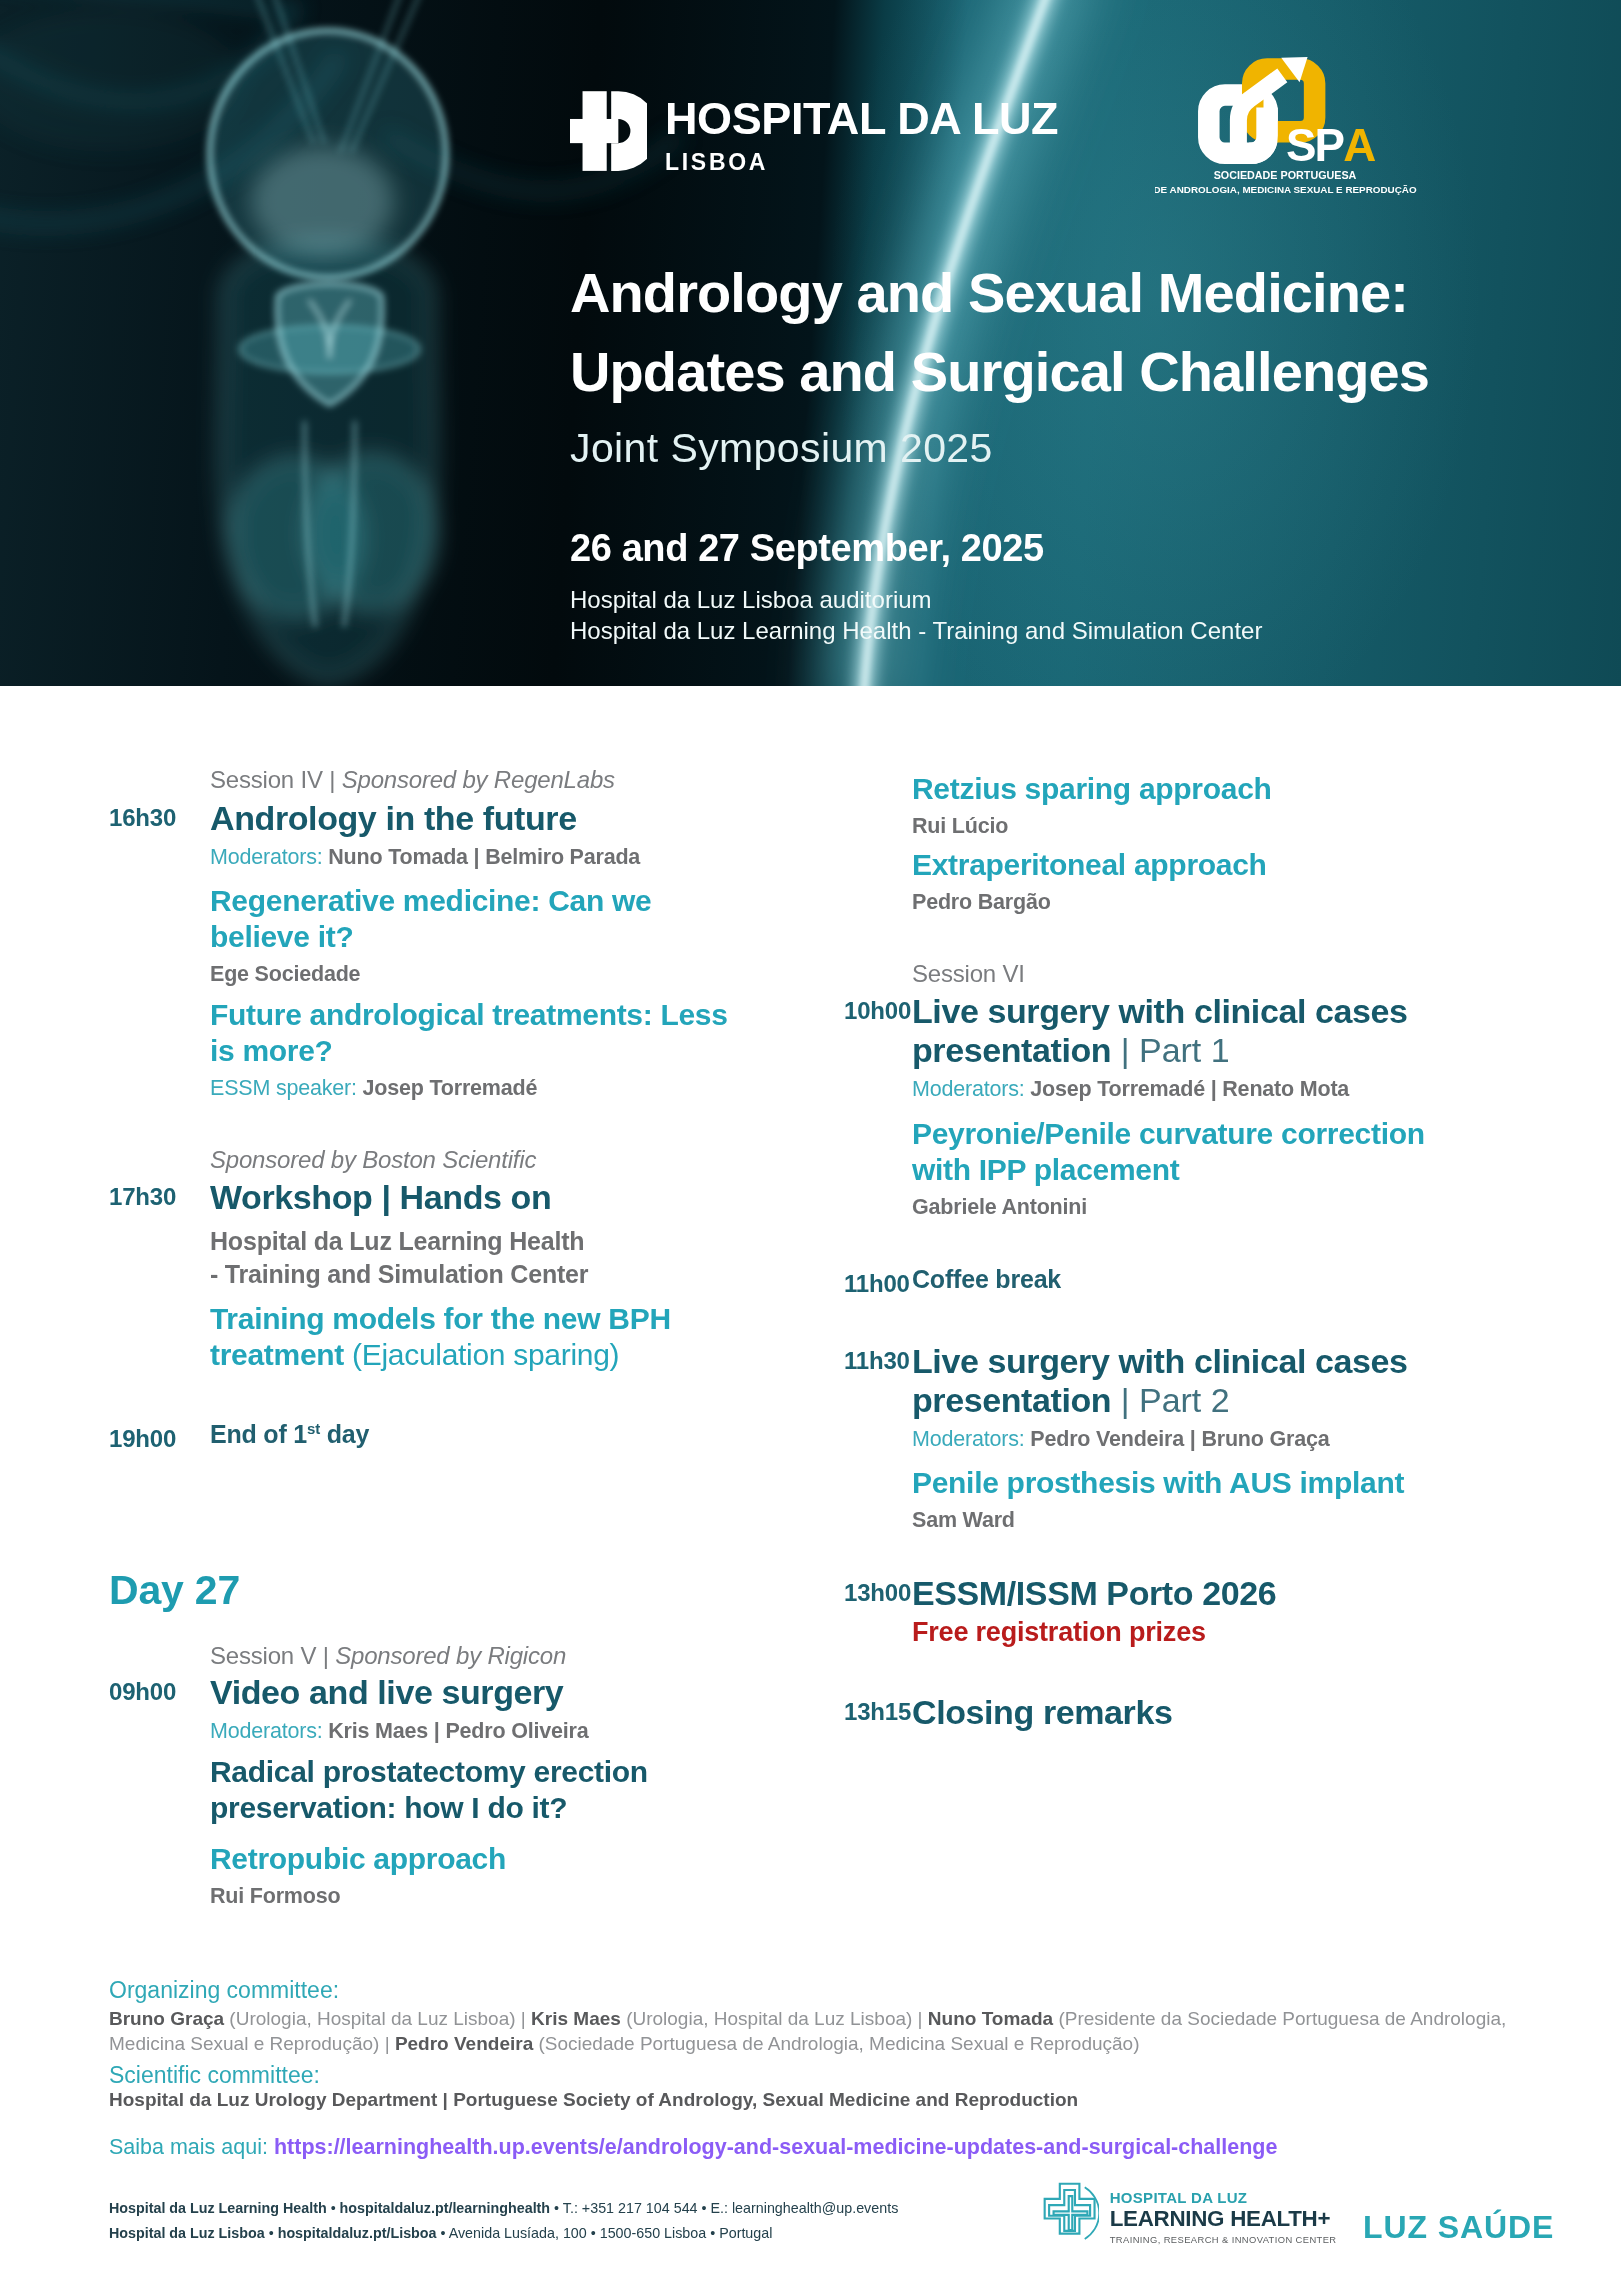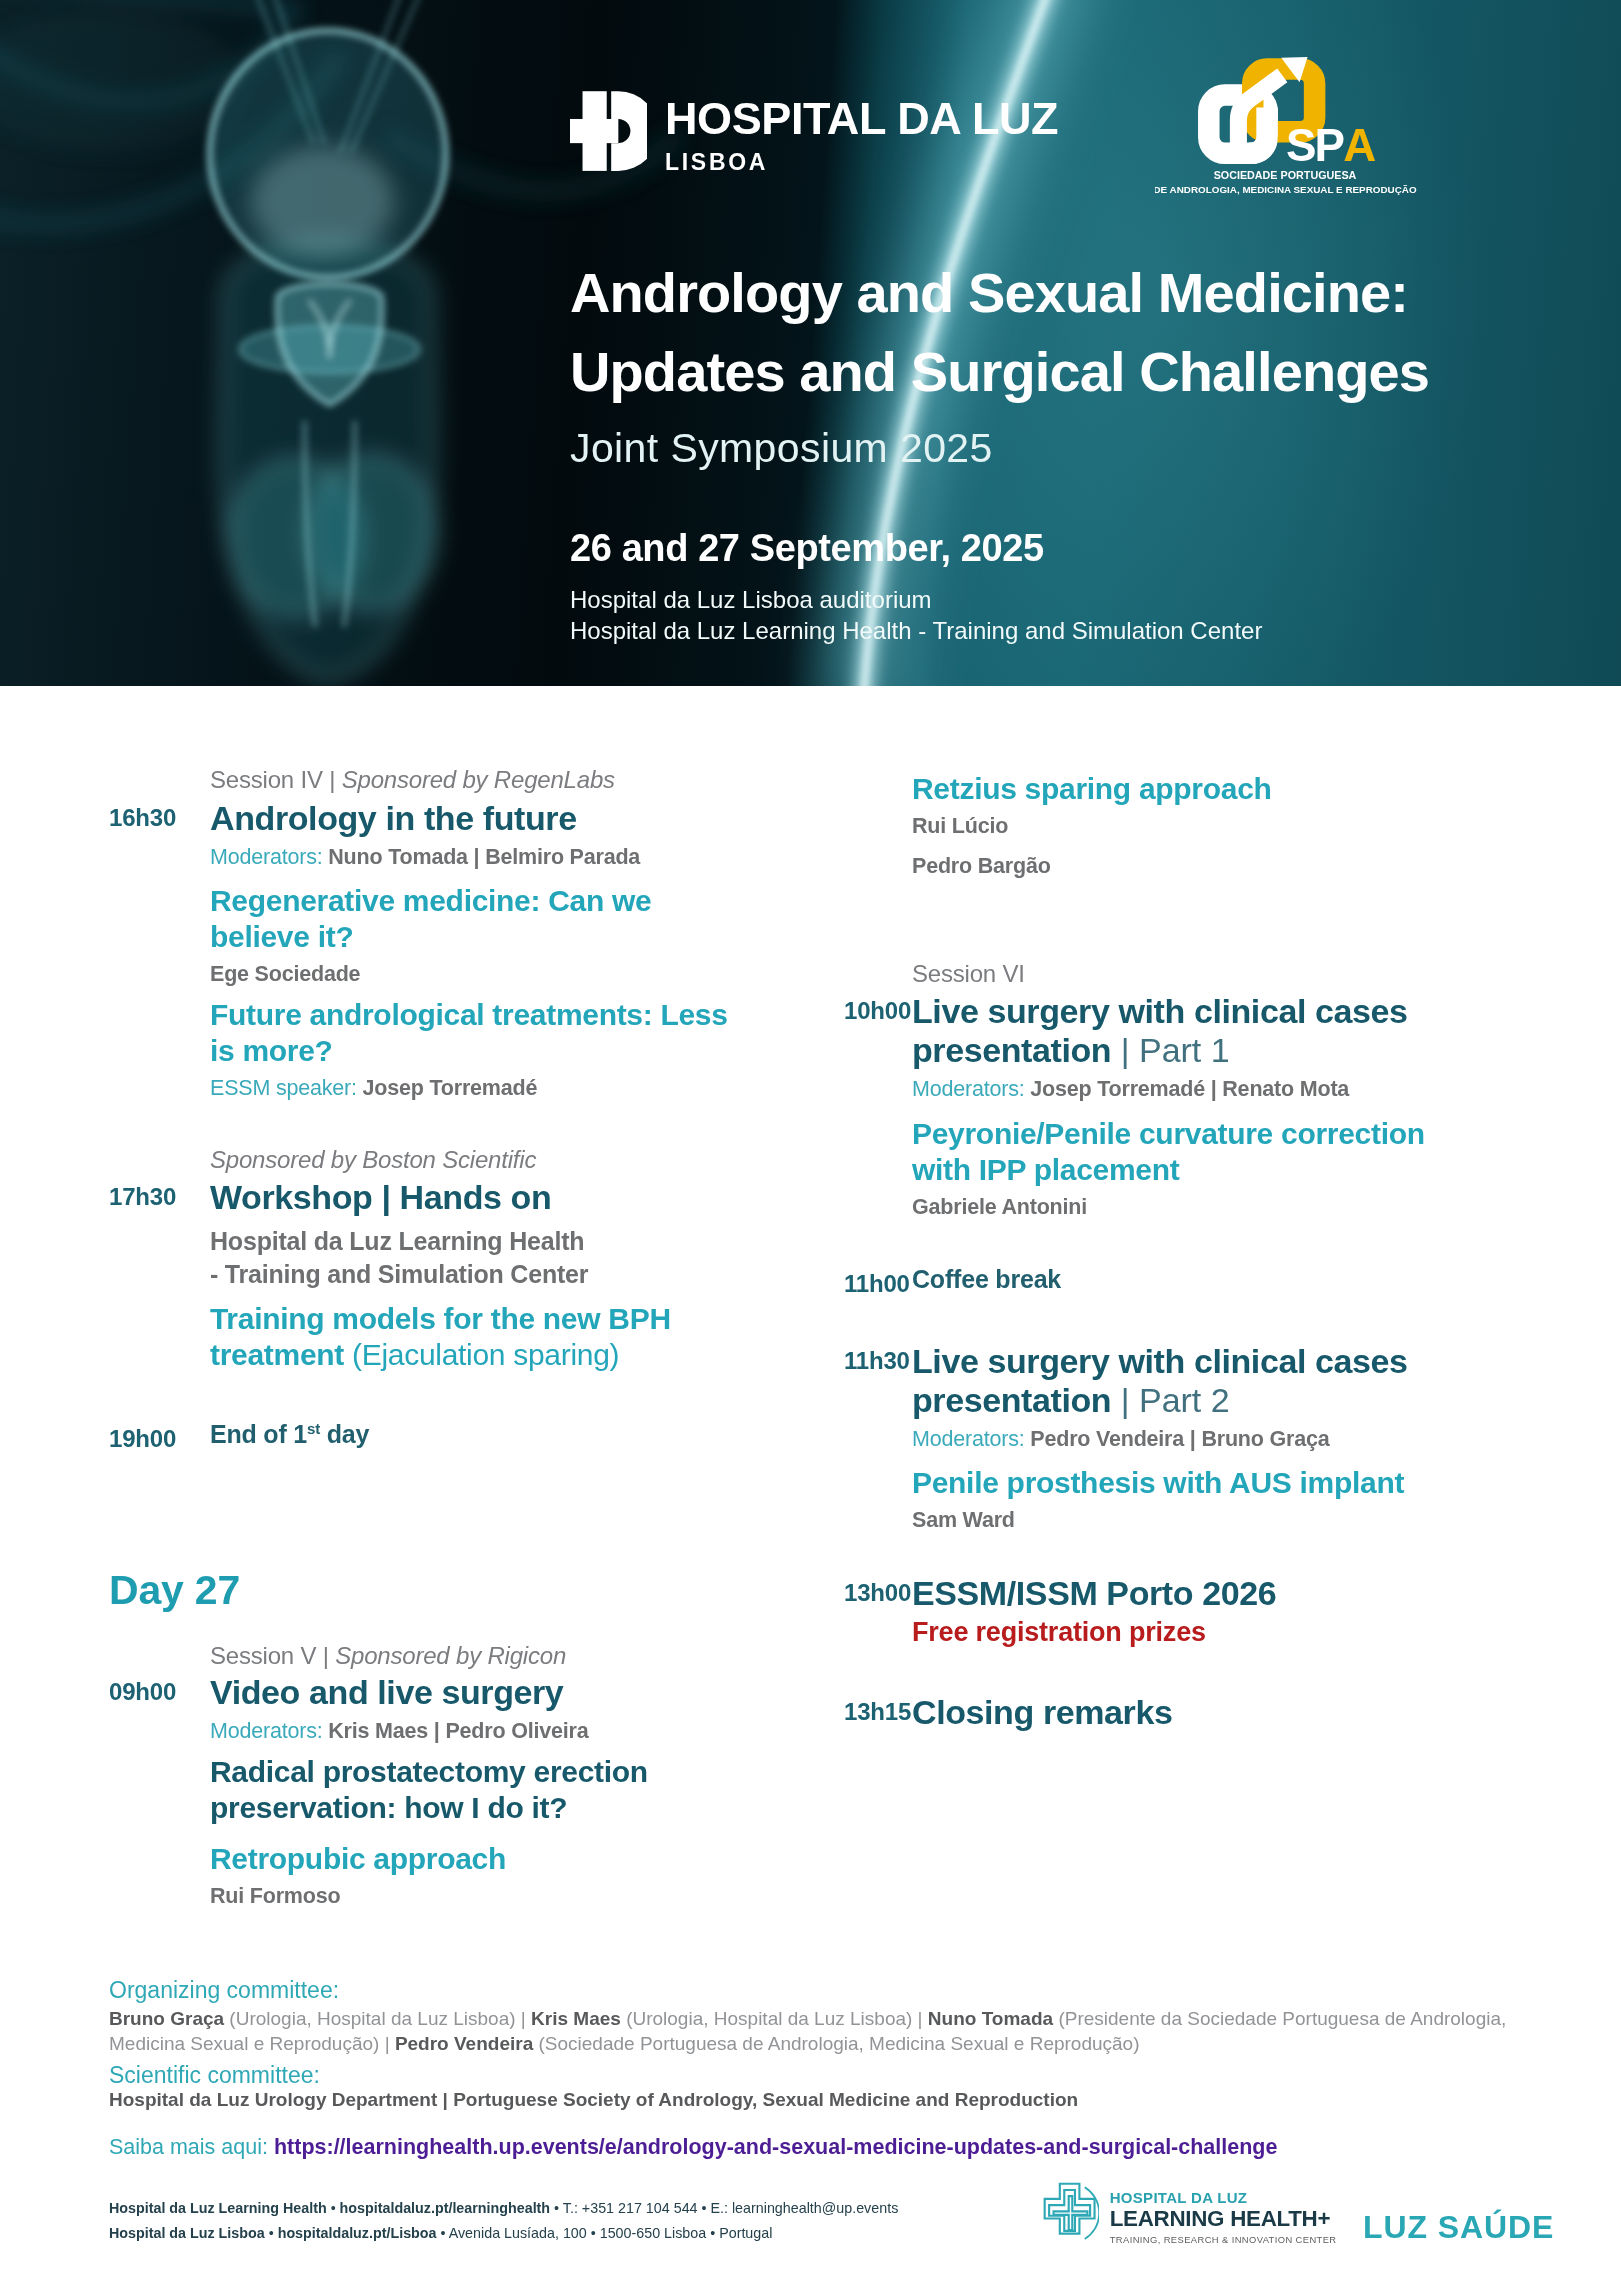--- a/index.html
+++ b/index.html
@@ -49,21 +49,21 @@
   .day .dlabel { font-size:41px; font-weight:700; color:#1e9cb0; }
 
   
   .abs { position:absolute; }
   .cmt-label { font-size:23px; color:#2fa8b6; }
   .cmt-line { font-size:19px; line-height:25px; color:#919396; white-space:nowrap; }
   .cmt-line .b { color:#58595b; font-weight:700; }
   .sci-line { font-size:19px; font-weight:700; color:#58595b; }
   .saiba { font-size:21.5px; }
   .saiba-label { color:#2fa8b6; }
-  .saiba-url { color:#4c1d95; font-weight:700; }
+  .saiba-url { color:#8b5cf6; font-weight:700; }
 
   
   .foot-line { font-size:14.3px; color:#24414c; white-space:nowrap; }
   .foot-line .b { font-weight:700; }
   .lh-logo { position:absolute; left:1042px; top:2180px; display:flex; gap:10.7px; }
   .lh-text { padding-top:9px; }
   .lh-l1 { font-size:15px; font-weight:700; color:#2aa1ae; letter-spacing:0.3px; }
   .lh-l2 { font-size:22.4px; font-weight:700; color:#1b3a47; letter-spacing:-0.3px; }
   .lh-l3 { font-size:9.4px; color:#5b5e60; letter-spacing:0.4px; margin-top:1.8px; }
   .luz-saude { position:absolute; left:1363px; top:2209px; font-size:32px; font-weight:700; color:#29a7b4; letter-spacing:0.9px; }
@@ -245,20 +245,21 @@
     </div>
   <div class="col-right" id="col-right">
       <div class="block talk" style="top: 771px;">
         <div class="body">
           <div class="title"><span>Retzius sparing approach</span></div>
           <div class="speaker"><span class="speaker-name">Rui Lúcio</span></div>
         </div>
       </div>
       <div class="block talk" style="top: 847px;">
         <div class="body">
+          <div class="title"><span>Extraperitoneal approach</span></div>
           <div class="speaker"><span class="speaker-name">Pedro Bargão</span></div>
         </div>
       </div>
       <div class="block session" style="top: 960px;">
         <div class="body"><span class="sess-plain">Session VI</span></div>
       </div>
       <div class="block event" style="top: 992px;">
         <span class="time">10h00</span>
         <div class="body">
           <div class="title"><span>Live surgery with clinical cases</span><br><span>presentation</span><span class="suffix"> | Part 1</span></div>

